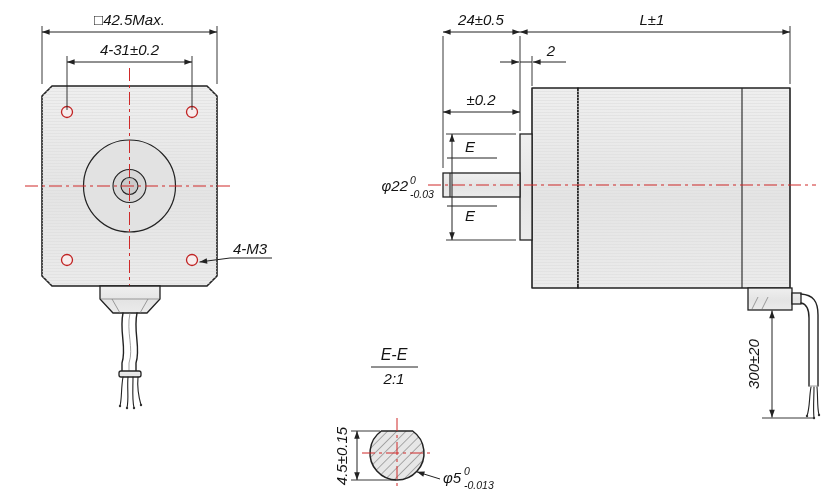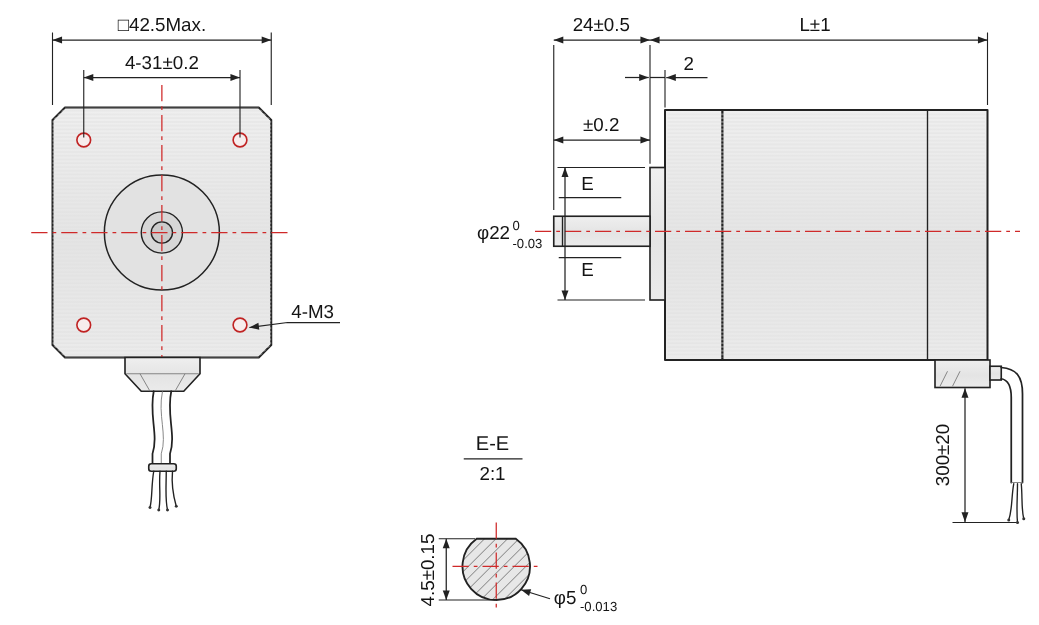--- a/index.html
+++ b/index.html
@@ -1,17 +1,17 @@
 <!DOCTYPE html>
 <html style="--outline: #222222; --centerline: #cf2929; --hole-accent: #c02323; --metal-fill: #e8e8e8;"><head>
 <meta charset="utf-8">
 <style>
   html,body{margin:0;padding:0;background:#ffffff;}
   .canvas{position:relative;width:831px;height:500px;background:#fff;overflow:hidden;
-          font-family:"Liberation Sans","DejaVu Sans",sans-serif;}
+          font-family:"Liberation Sans","DejaVu Sans",sans-serif;font-style:italic;}
   svg{display:block}
   .part{fill:url(#metal);stroke:var(--outline,#222);stroke-width:1.6;stroke-linejoin:round;}
   .part2{fill:url(#metal);stroke:var(--outline,#222);stroke-width:1.3;}
   .texture{fill:url(#brush);stroke:none;}
   .circ{fill:#e2e2e2;stroke:var(--outline,#222);stroke-width:1.2;}
   .circ2{fill:#d7d7d7;stroke:var(--outline,#222);stroke-width:1.1;}
   .circ3{fill:#cbcbcb;stroke:var(--outline,#222);stroke-width:1.1;}
   .inner{fill:none;stroke:var(--outline,#222);stroke-width:1.1;}
   .thin{fill:none;stroke:#777;stroke-width:.7;}
   .dim{fill:none;stroke:var(--outline,#222);stroke-width:1;}

